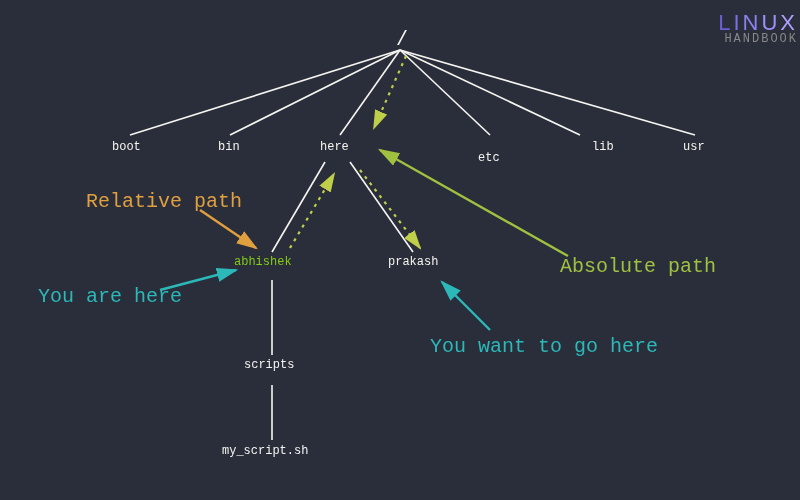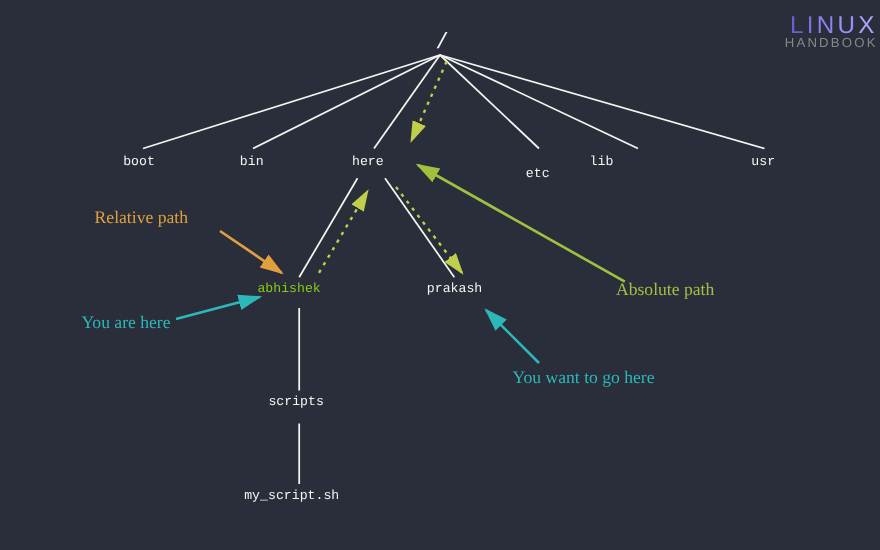--- a/index.html
+++ b/index.html
@@ -24,46 +24,46 @@
     font-size: 22px;
     font-weight: 300;
     letter-spacing: 3px;
   }
   .logo-top .l1 { color: #6b5fd4; }
   .logo-top .l2 { color: #7c6fe0; }
   .logo-top .l3 { color: #8d7fec; }
   .logo-top .l4 { color: #9e8ff8; }
   .logo-top .l5 { color: #af9fff; }
   .logo-bottom {
-    font-family: Liberation Sans, sans-serif;
+    font-family: Liberation Mono, monospace;
     font-size: 12px;
     color: #888;
     letter-spacing: 2px;
     margin-top: -4px;
   }
   svg {
     position: absolute;
     top: 0;
     left: 0;
   }
   .node {
     position: absolute;
     color: #f5f5f0;
     font-size: 12px;
     font-family: 'Courier New', monospace;
     white-space: nowrap;
   }
   .node-teal { color: #84cc16; }
   .callout {
     position: absolute;
-    font-size: 16px;
-    font-family: Liberation Serif, serif;
+    font-size: 20px;
+    font-family: Liberation Mono, monospace;
     white-space: nowrap;
   }
-  .c-teal { color: #2cb8b8; margin-left: 36px; }
+  .c-teal { color: #2cb8b8; }
   .c-orange { color: #e0a040; }
   .c-green { color: #a0c040; text-align: center; }
 </style>
 </head>
 <body>
 
 <div class="logo">
   <div class="logo-top"><span class="l1">L</span><span class="l2">I</span><span class="l3">N</span><span class="l4">U</span><span class="l5">X</span></div>
   <div class="logo-bottom">HANDBOOK</div>
 </div>
@@ -106,21 +106,21 @@
   <line x1="490" y1="330" x2="442" y2="282" stroke="#2cb8b8" stroke-width="2.4" marker-end="url(#arr-teal)"></line>
   <line x1="568" y1="256" x2="380" y2="150" stroke="#a0c040" stroke-width="2.4" marker-end="url(#arr-green)"></line>
 </svg>
 
 <div class="node" style="left:396px;top:28px;font-size:20px">/</div>
 
 <div class="node" style="left:112px;top:140px">boot</div>
 <div class="node" style="left:218px;top:140px">bin</div>
 <div class="node" style="left:320px;top:140px">here</div>
 <div class="node" style="left:478px;top:151px">etc</div>
-<div class="node" style="left:536px;top:140px">lib</div>
+<div class="node" style="left:592px;top:140px">lib</div>
 <div class="node" style="left:683px;top:140px">usr</div>
 
 <div class="node node-teal" style="left:234px;top:255px">abhishek</div>
 <div class="node" style="left:388px;top:255px">prakash</div>
 
 <div class="node" style="left:244px;top:358px">scripts</div>
 <div class="node" style="left:222px;top:444px">my_script.sh</div>
 
 <div class="callout c-orange" style="left:86px;top:190px">Relative path</div>
 <div class="callout c-teal" style="left:38px;top:285px">You are here</div>

